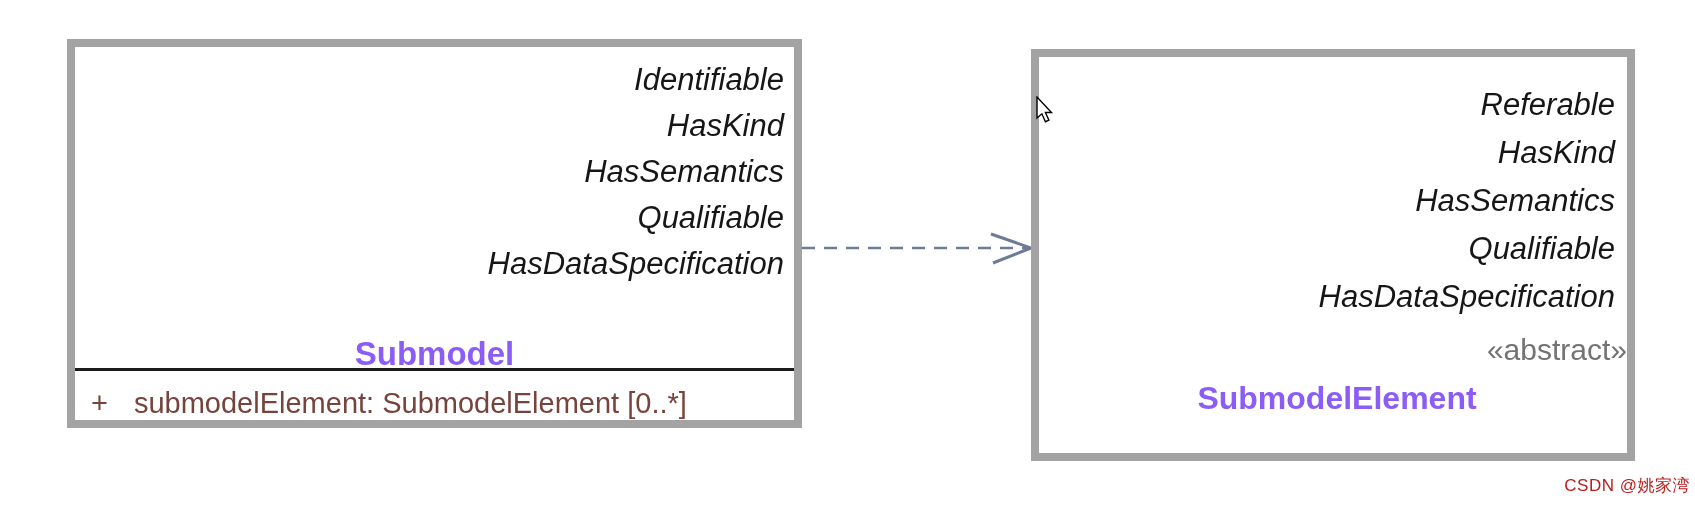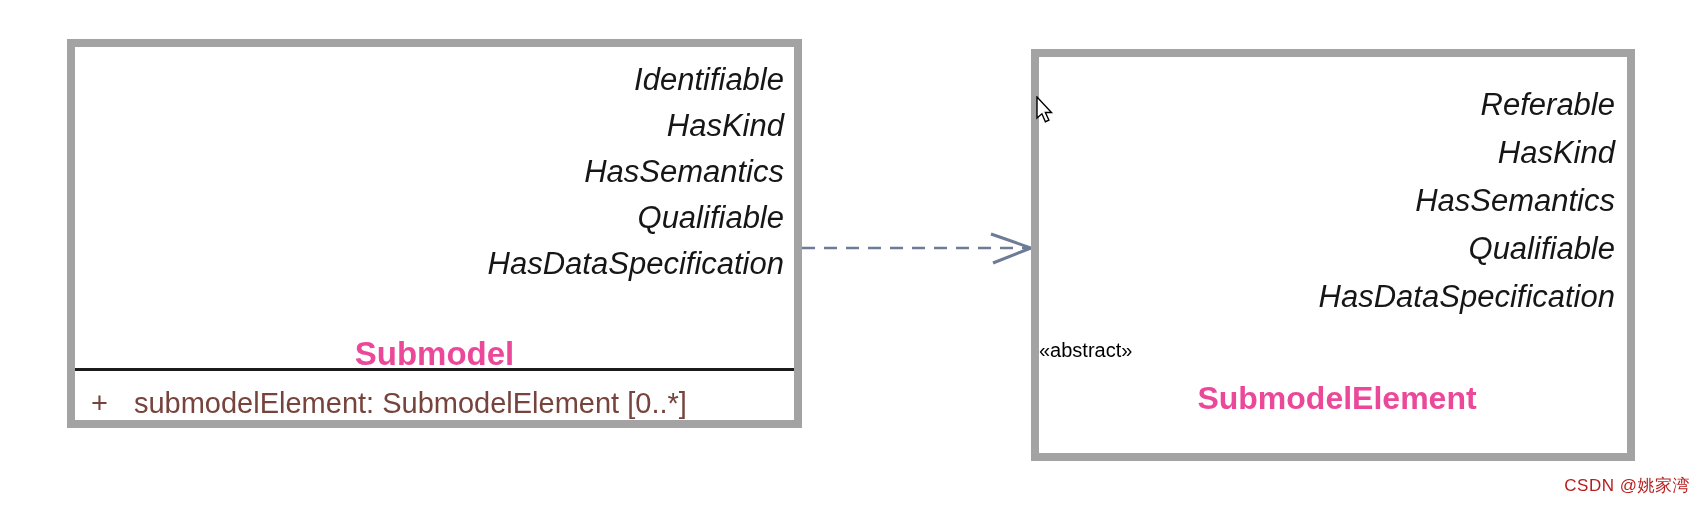--- a/index.html
+++ b/index.html
@@ -27,33 +27,33 @@
     color:#161616;
     white-space:nowrap;
   }
   .left .iface-list{ top:10px; right:10px; line-height:46px; }
   .right .iface-list{ top:8px; right:12px; line-height:48px;margin-top:16px; }
 
   .cls-title{
     position:absolute; left:0; right:0;
     text-align:center;
     font-weight:bold;
-    color:#ec4899;
+    color:#8b5cf6;
     white-space:nowrap;
   }
   .left .cls-title{ top:289px; font-size:33px; line-height:36px; }
   .right .cls-title{ top:323px; font-size:32px; line-height:36px;padding-left:8px; }
 
   .stereotype{
     position:absolute; left:0; right:0;
     top:276px;
-    text-align:left;
-    font-size:20px;
+    text-align:right;
+    font-size:30px;
     line-height:34px;
-    color:#000000;
+    color:#737373;
     white-space:nowrap;
   }
 
   .divider{
     position:absolute; left:0; top:321px;
     width:100%; height:3px;
     background:#1b1b1b;
   }
 
   .attr-row{

